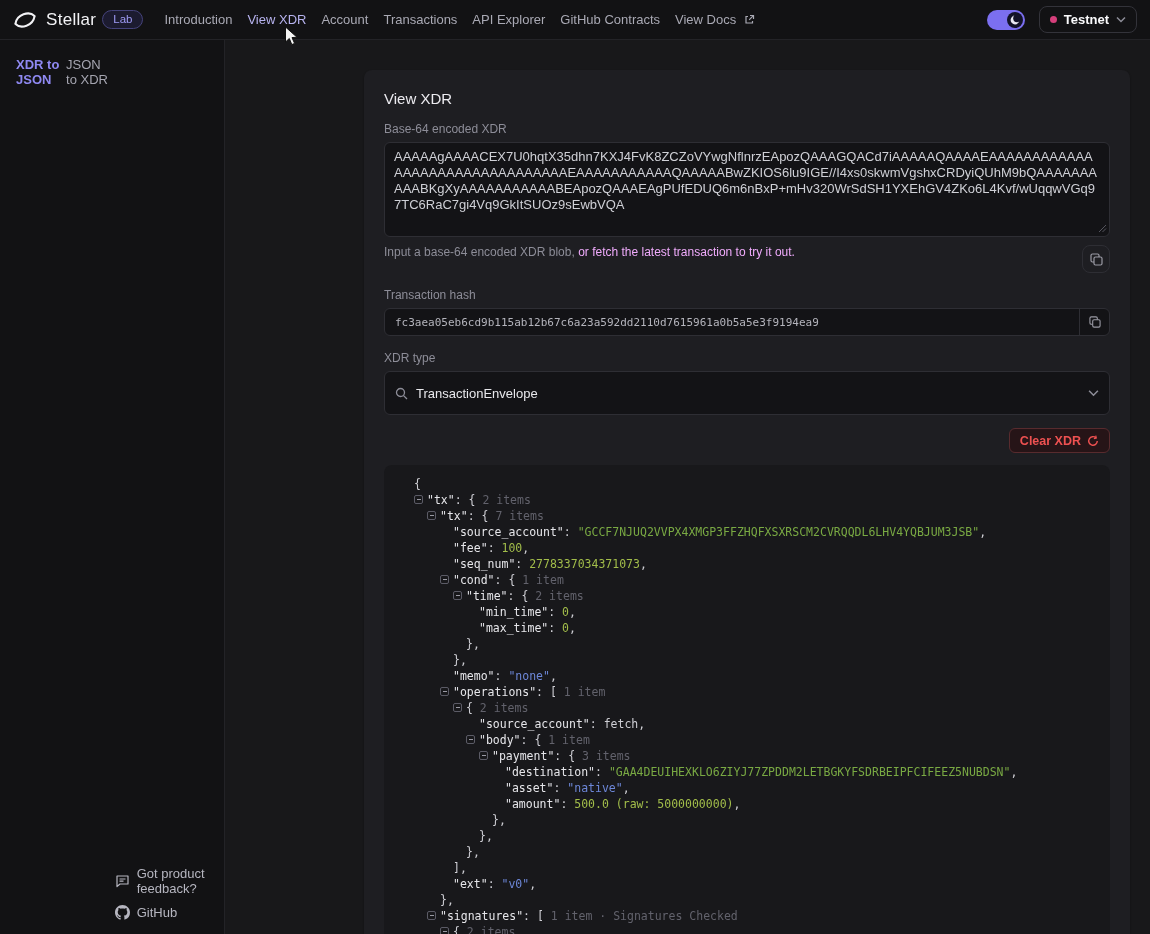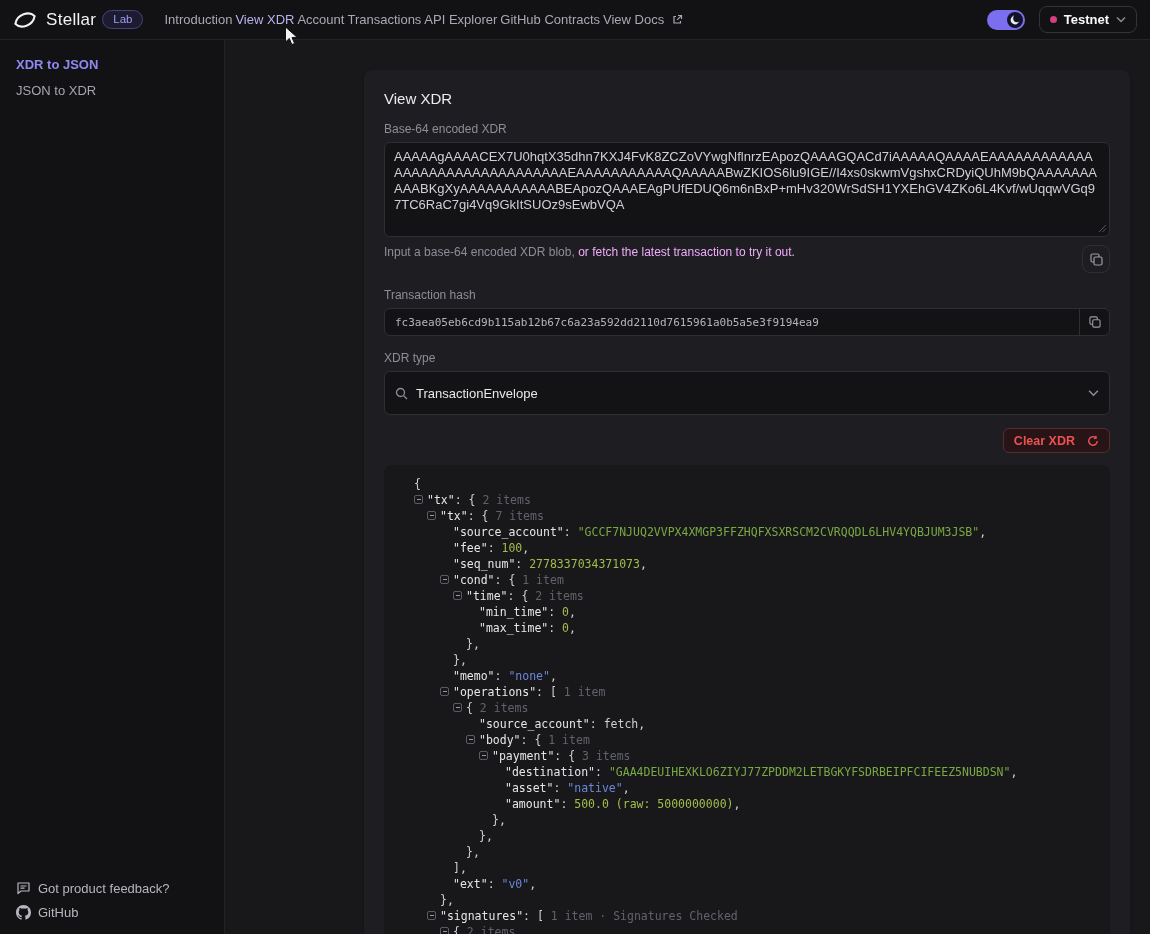--- a/index.html
+++ b/index.html
@@ -12,21 +12,21 @@
   .header {
     height:40px; background:#121214; border-bottom:1px solid #232327;
     display:flex; align-items:center; padding:0 13px; position:relative; z-index:5;
   }
   .brand { display:flex; align-items:center; gap:9px; }
   .brand-name { font-size:17px; color:#f2f2f5; letter-spacing:.3px; }
   .badge-lab {
     margin-left:6px; font-size:11.5px; color:#9f9bf5; border:1px solid #45437c;
     background:#1c1b30; border-radius:999px; padding:2.5px 10px; line-height:1;
   }
-  .nav { display:flex; align-items:center; gap:3px; margin-left:21px; }
+  .nav { display:flex; align-items:center; gap:15px; margin-left:21px; }
   .nav-item { font-size:13px; color:#a9a9b4; cursor:pointer; white-space:nowrap; }
   .nav-item.active { color:#b7b3ef; }
   .nav-item .ext { margin-left:4px; position:relative; top:1px; }
   .header-right { margin-left:auto; display:flex; align-items:center; gap:14px; }
   .theme-toggle {
     width:38px; height:20px; border-radius:10px; background:#7b6ff0;
     position:relative; cursor:pointer; flex:none;
   }
   .theme-knob {
     position:absolute; right:2px; top:2px; width:16px; height:16px; border-radius:50%;
@@ -35,21 +35,21 @@
   .network-btn {
     display:flex; align-items:center; gap:7px; border:1px solid #33333a; border-radius:8px;
     background:#121214; padding:5px 10px; cursor:pointer;
   }
   .net-dot { width:7px; height:7px; border-radius:50%; background:#d53f7b; }
   .network-btn .label { font-size:13px; font-weight:700; color:#fafafc; }
   
   .layout { display:flex; height:894px; }
   .sidebar {
     width:225px; flex:none; background:#121214; border-right:1px solid #232327;
-    display:flex; flex-direction:column; padding:17px 16px 14px;
+    display:flex; flex-direction:row; padding:17px 16px 14px;
   }
   .side-item { font-size:13px; margin-bottom:11px; cursor:pointer; color:#a5a5b0; }
   .side-item.active { color:#8f89f2; font-weight:700; }
   .side-footer { margin-top:auto; display:flex; flex-direction:column; gap:9px; }
   .side-foot-link { display:flex; align-items:center; gap:7px; font-size:13px; color:#b6b6c0; cursor:pointer; }
   .main { flex:1; background:#18181a; overflow:hidden; }
   
   .card {
     width:766px; margin:30px 0 0 139px; background:#1e1e22; border-radius:8px;
     padding:20px 20px 24px; box-shadow:0 1px 2px rgba(0,0,0,.4);
@@ -83,21 +83,21 @@
     width:30px; border-left:1px solid #2e2e34; display:flex; align-items:center; justify-content:center;
     cursor:pointer; flex:none; background:transparent; border-top:none;border-right:none;border-bottom:none;
   }
   .select-row {
     display:flex; align-items:center; height:44px; gap:8px;
     background:#131316; border:1px solid #2e2e34; border-radius:6px; padding:0 10px; cursor:pointer;
   }
   .select-value { font-size:13px; color:#e8e8ec; flex:1; }
   .actions-row { display:flex; justify-content:flex-end; margin-top:13px; }
   .clear-btn {
-    display:flex; align-items:center; gap:12px; height:25px; padding:0 10px;
+    display:flex; align-items:center; gap:6px; height:25px; padding:0 10px;
     background:#261417; border:1px solid #582b2e; border-radius:6px; cursor:pointer;
   }
   .clear-btn .label { font-size:12.5px; font-weight:700; color:#ee5151; }
   
   .json-viewer {
     margin-top:12px; background:#18181b; border-radius:8px; height:478px;
     padding:11px 16px; overflow:hidden;
     font-family:"DejaVu Sans Mono", monospace; font-size:11.5px; line-height:16px;
   }
   .json-row { white-space:pre; }

